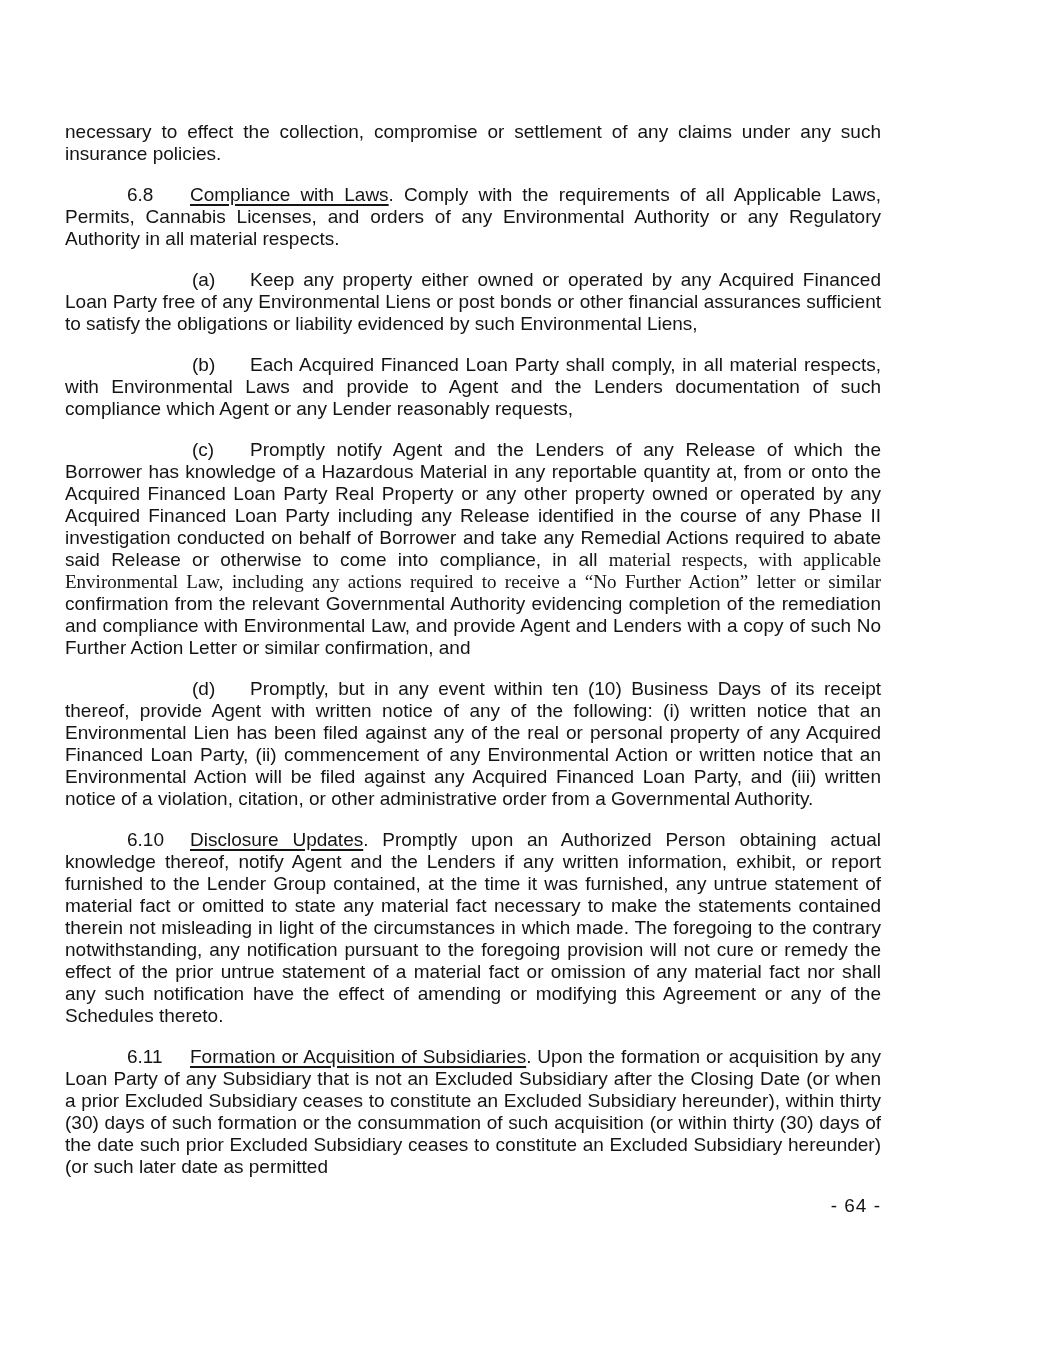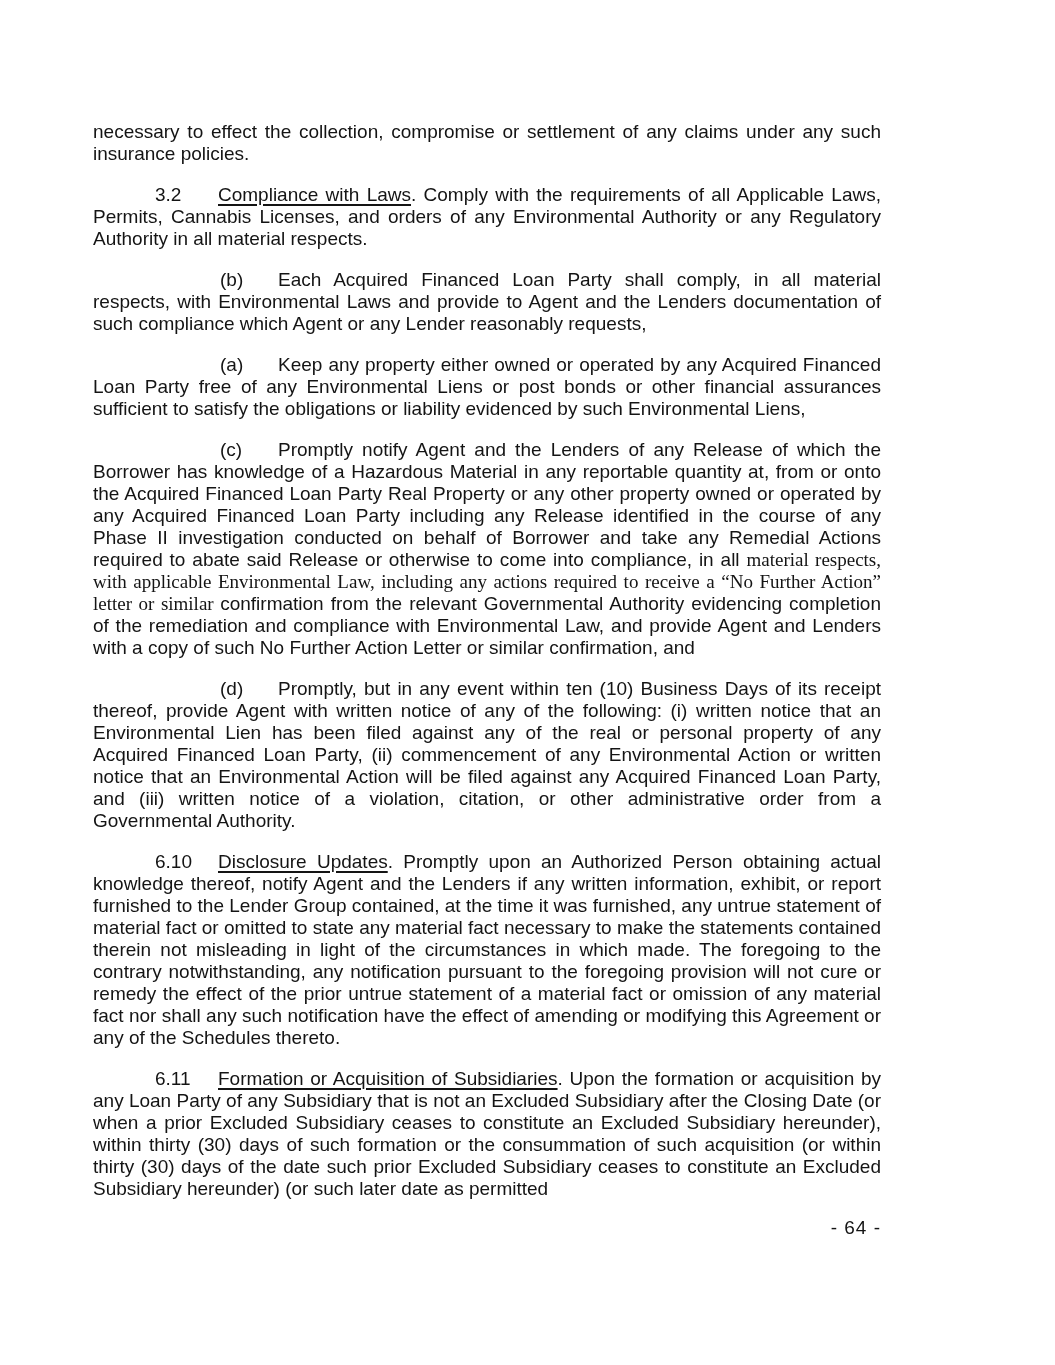--- a/index.html
+++ b/index.html
@@ -10,21 +10,21 @@
     width: 1055px;
     height: 1365px;
     background: #ffffff;
     color: #141414;
     font-family: "Liberation Sans", sans-serif;
     font-size: 19px;
     line-height: 22px;
     overflow: hidden;
   }
   .doc {
-    padding: 121px 122px 0 93px;
+    padding: 121px 122px 0 65px;
     box-sizing: border-box;
     width: 1003px;
   }
   p.para {
     margin: 19px 0 0 0;
     text-align: justify;
     text-justify: inter-word;
   }
   p.para.first {
     margin-top: 0;
@@ -54,22 +54,22 @@
     text-align: right;
     letter-spacing: 1px;
   }
 </style>
 </head>
 <body>
 
 <main class="doc">
   <div id="doc-content">
       <p class="para kind-body first"><span>necessary to effect the collection, compromise or settlement of any claims under any such insurance policies.</span></p>
-      <p class="para kind-section"><span class="num">3.2</span><span class="title">Compliance with Laws</span><span>.  Comply with the requirements of all Applicable Laws, Permits, Cannabis Licenses, and orders of any Environmental Authority or any Regulatory Authority in all material respects.</span></p>
+      <p class="para kind-section"><span class="num">6.8</span><span class="title">Compliance with Laws</span><span>.  Comply with the requirements of all Applicable Laws, Permits, Cannabis Licenses, and orders of any Environmental Authority or any Regulatory Authority in all material respects.</span></p>
+      <p class="para kind-sub"><span class="subnum">(a)</span><span>Keep any property either owned or operated by any Acquired Financed Loan Party free of any Environmental Liens or post bonds or other financial assurances sufficient to satisfy the obligations or liability evidenced by such Environmental Liens,</span></p>
       <p class="para kind-sub"><span class="subnum">(b)</span><span>Each Acquired Financed Loan Party shall comply, in all material respects, with Environmental Laws and provide to Agent and the Lenders documentation of such compliance which Agent or any Lender reasonably requests,</span></p>
-      <p class="para kind-sub"><span class="subnum">(a)</span><span>Keep any property either owned or operated by any Acquired Financed Loan Party free of any Environmental Liens or post bonds or other financial assurances sufficient to satisfy the obligations or liability evidenced by such Environmental Liens,</span></p>
       <p class="para kind-sub"><span class="subnum">(c)</span><span>Promptly notify Agent and the Lenders of any Release of which the Borrower has knowledge of a Hazardous Material in any reportable quantity at, from or onto the Acquired Financed Loan Party Real Property or any other property owned or operated by any Acquired Financed Loan Party including any Release identified in the course of any Phase II investigation conducted on behalf of Borrower and take any Remedial Actions required to abate said Release or otherwise to come into compliance, in all </span><span class="serif">material respects, with applicable Environmental Law, including any actions required to receive a “No Further Action” letter or similar </span><span>confirmation from the relevant Governmental Authority evidencing completion of the remediation and compliance with Environmental Law, and provide Agent and Lenders with a copy of such No Further Action Letter or similar confirmation, and</span></p>
       <p class="para kind-sub"><span class="subnum">(d)</span><span>Promptly, but in any event within ten (10) Business Days of its receipt thereof, provide Agent with written notice of any of the following:  (i) written notice that an Environmental Lien has been filed against any of the real or personal property of any Acquired Financed Loan Party, (ii) commencement of any Environmental Action or written notice that an Environmental Action will be filed against any Acquired Financed Loan Party, and (iii) written notice of a violation, citation, or other administrative order from a Governmental Authority.</span></p>
       <p class="para kind-section"><span class="num">6.10</span><span class="title">Disclosure Updates</span><span>. Promptly upon an Authorized Person obtaining actual knowledge thereof, notify Agent and the Lenders if any written information, exhibit, or report furnished to the Lender Group contained, at the time it was furnished, any untrue statement of material fact or omitted to state any material fact necessary to make the statements contained therein not misleading in light of the circumstances in which made.  The foregoing to the contrary notwithstanding, any notification pursuant to the foregoing provision will not cure or remedy the effect of the prior untrue statement of a material fact or omission of any material fact nor shall any such notification have the effect of amending or modifying this Agreement or any of the Schedules thereto.</span></p>
       <p class="para kind-section"><span class="num">6.11</span><span class="title">Formation or Acquisition of Subsidiaries</span><span>. Upon the formation or acquisition by any Loan Party of any Subsidiary that is not an Excluded Subsidiary after the Closing Date (or when a prior Excluded Subsidiary ceases to constitute an Excluded Subsidiary hereunder), within thirty (30) days of such formation or the consummation of such acquisition (or within thirty (30) days of the date such prior Excluded Subsidiary ceases to constitute an Excluded Subsidiary hereunder) (or such later date as permitted</span></p>
     </div>
   <div class="pagenum">- 64 -</div>
 </main>
 
 </body></html>

